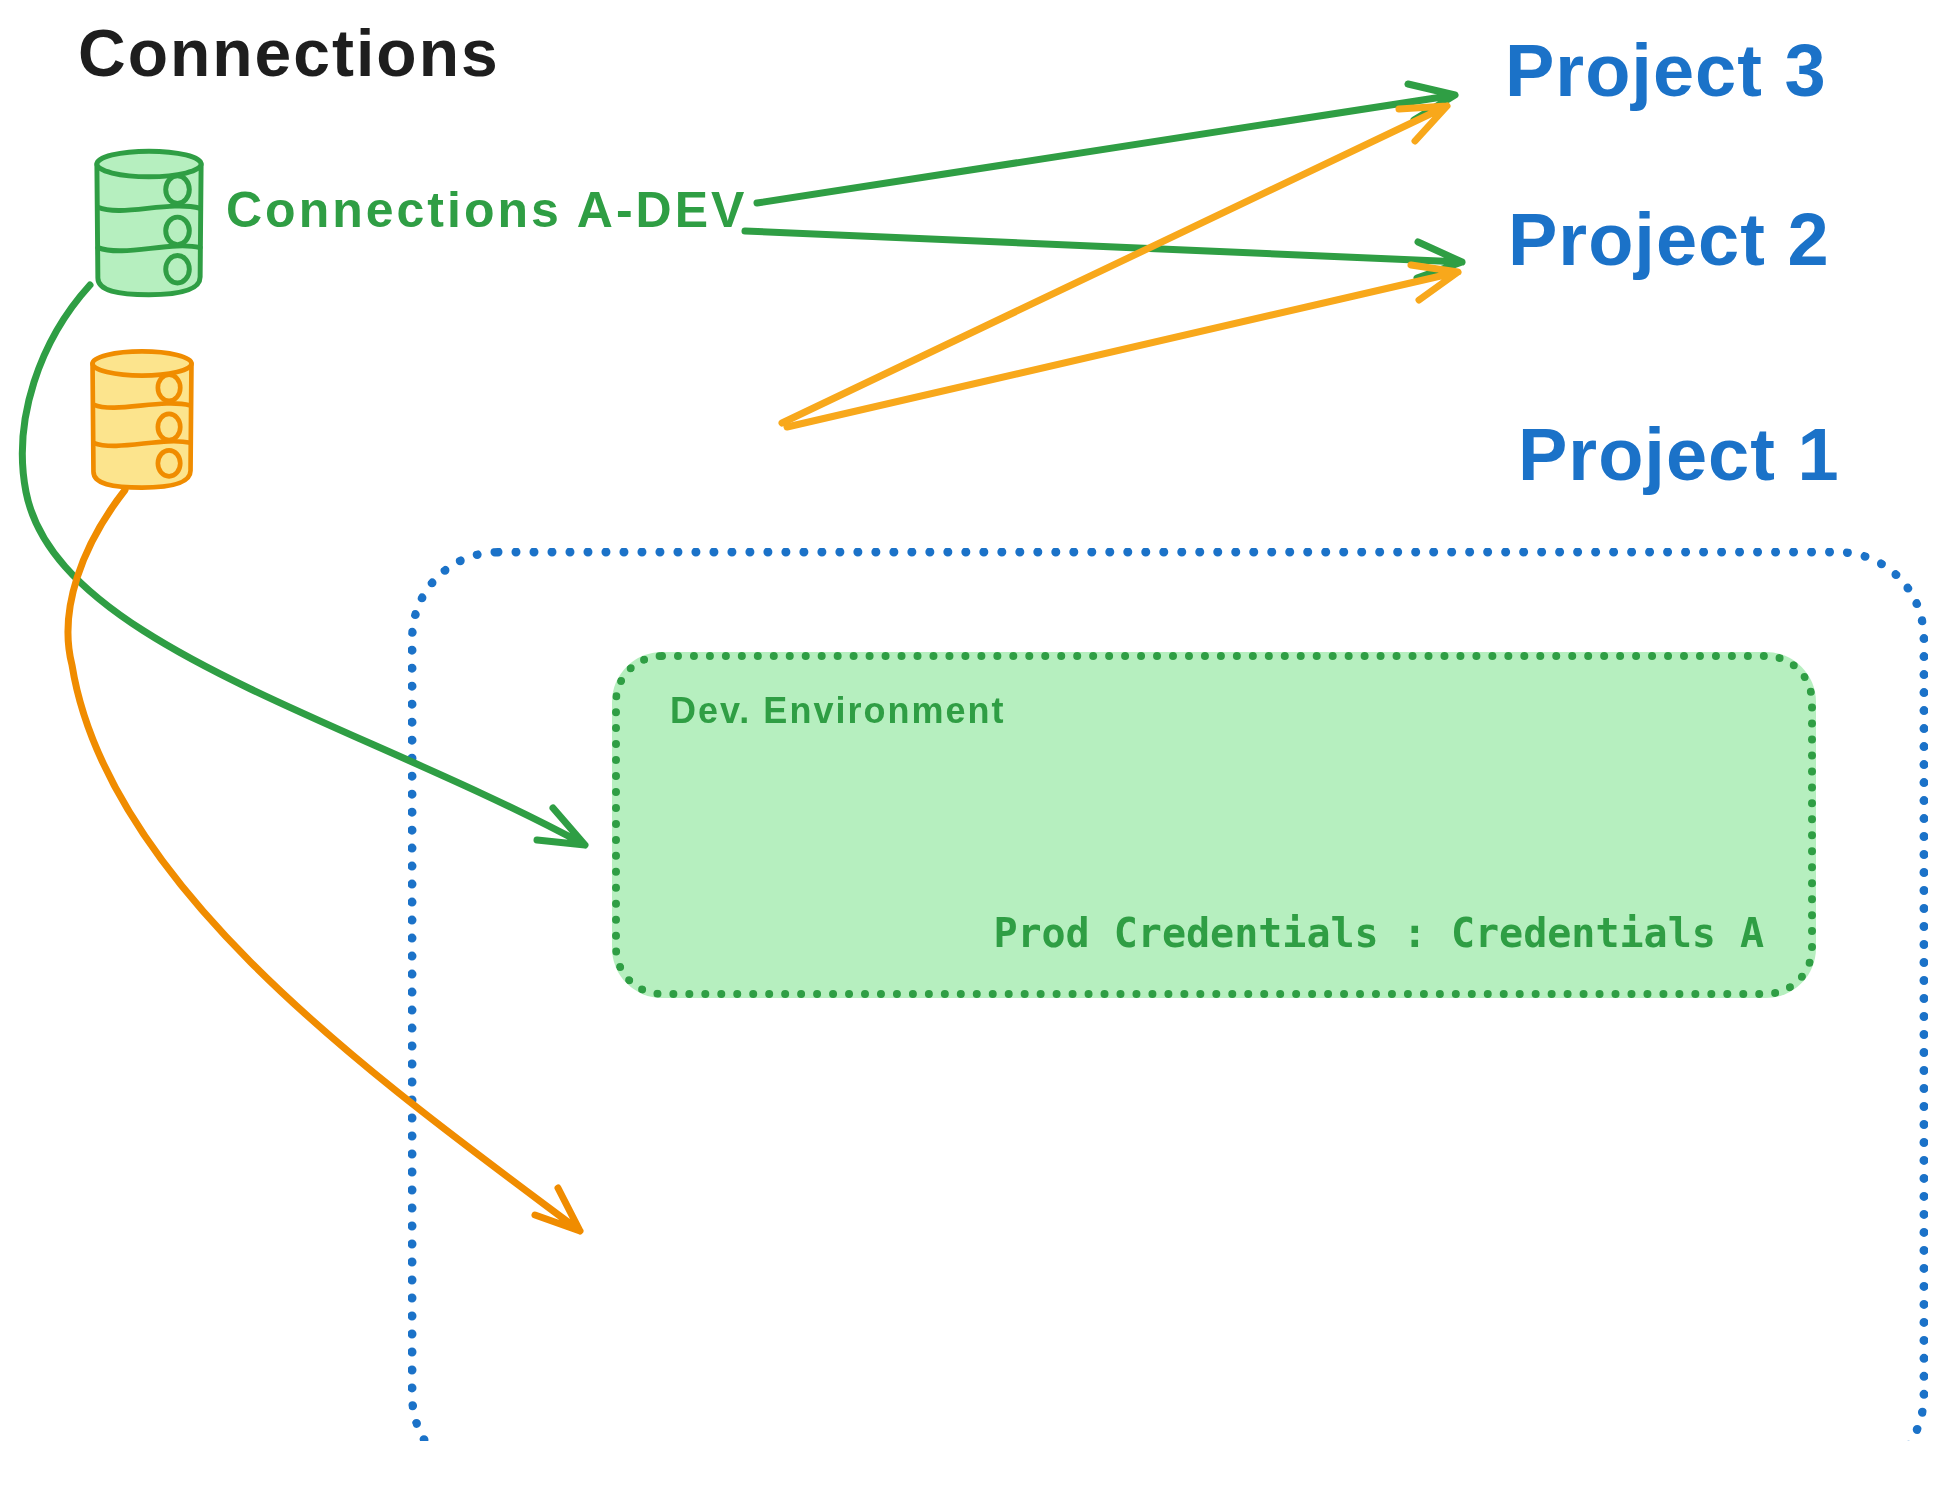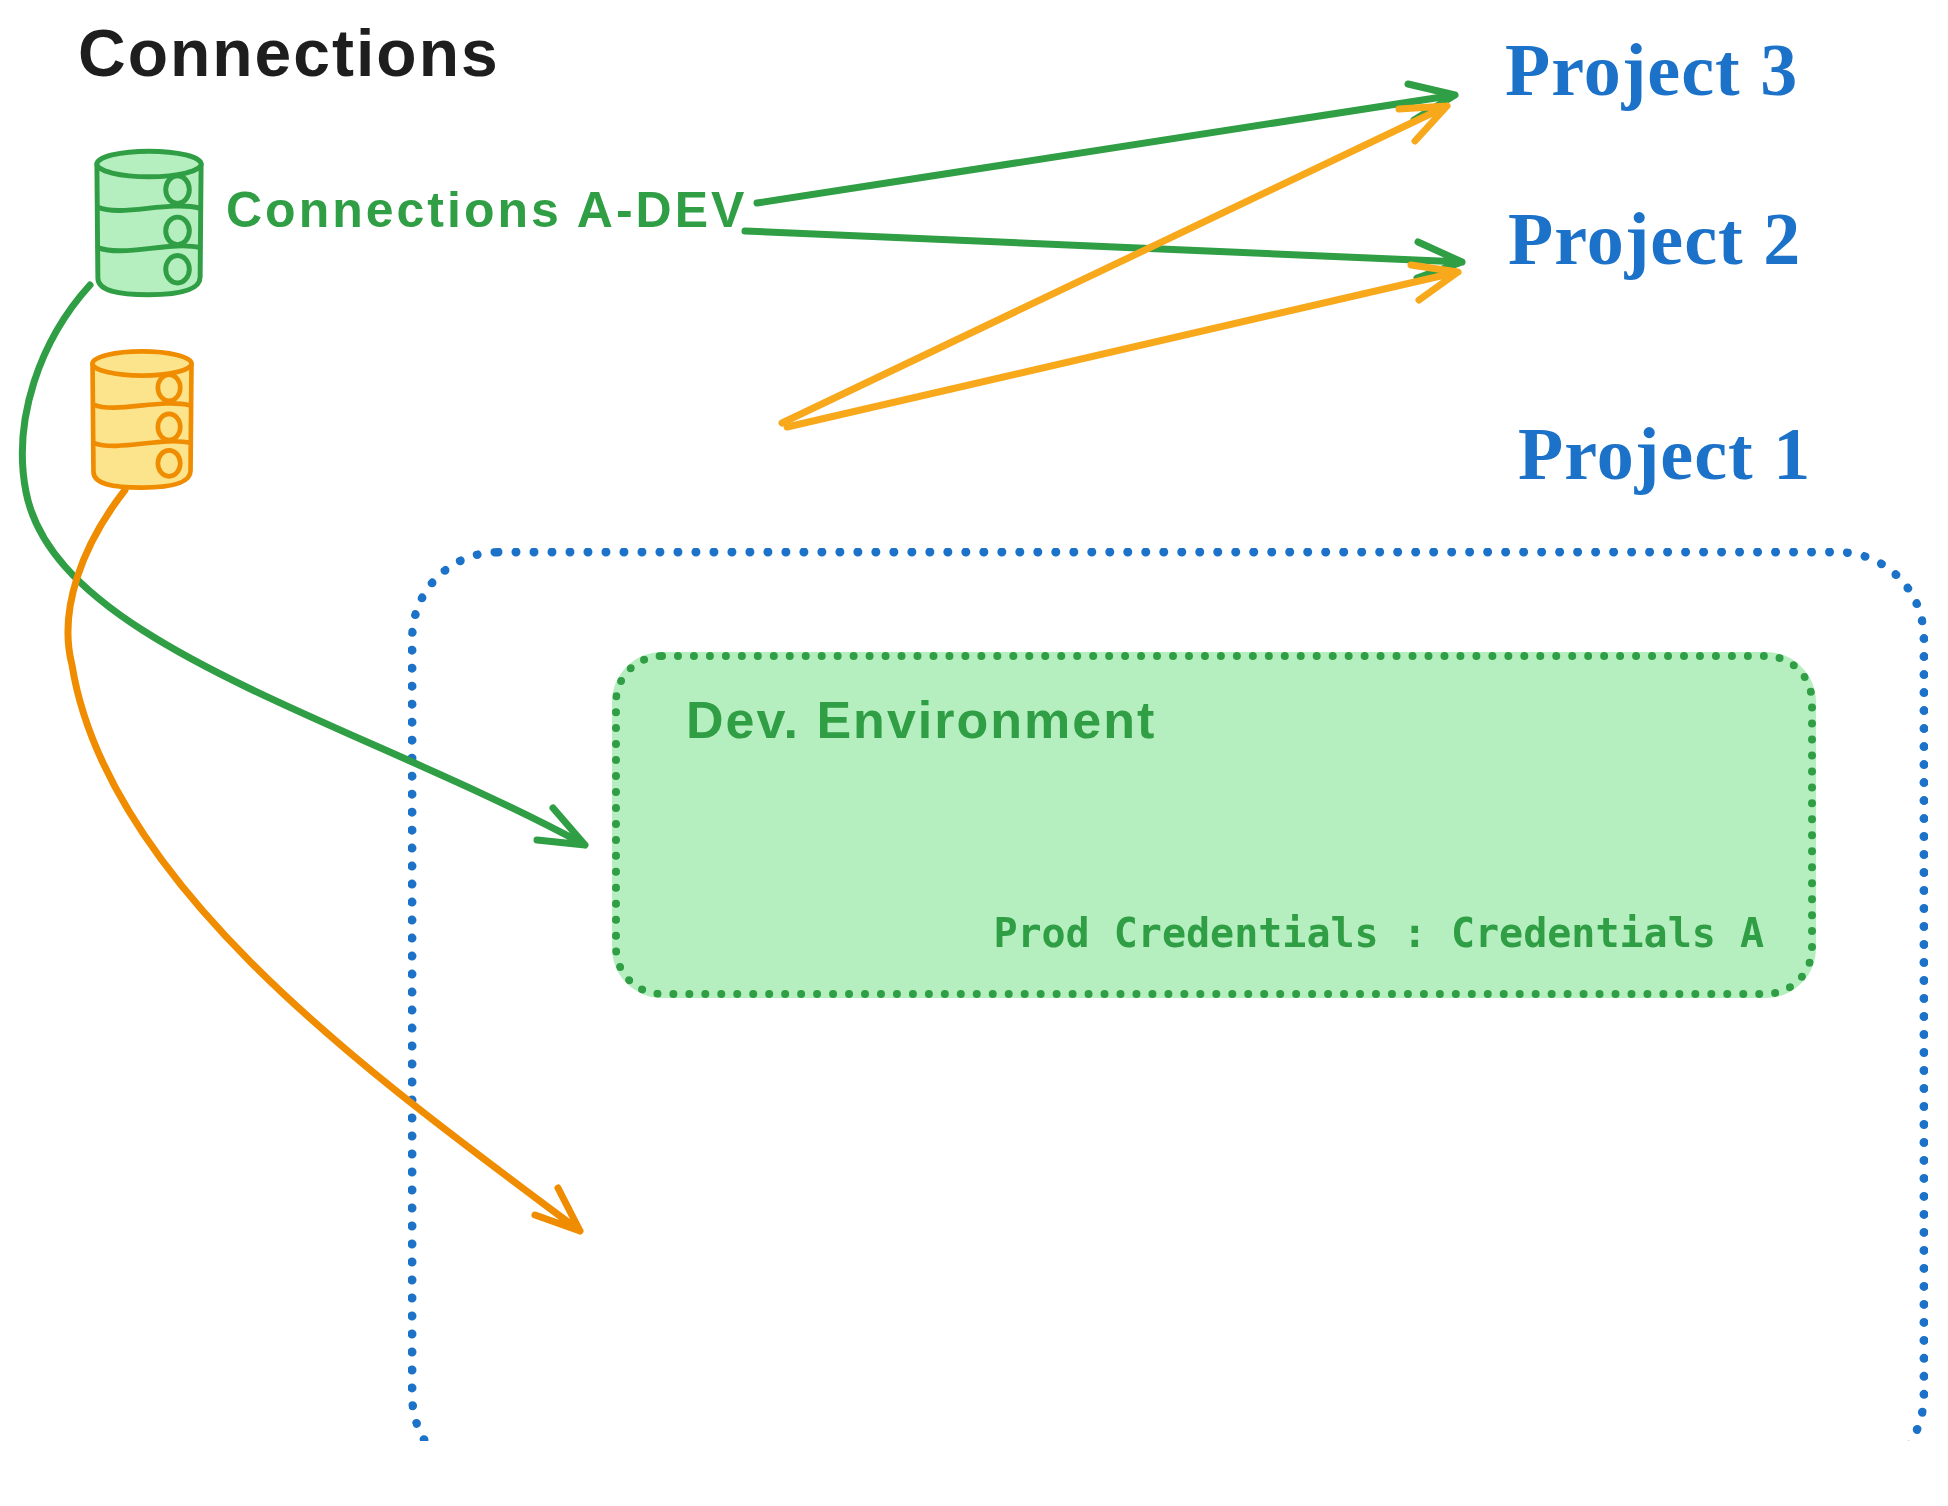--- a/index.html
+++ b/index.html
@@ -14,39 +14,39 @@
   #main-title{left:78px;top:15px;font-size:66px;font-weight:700;letter-spacing:2px;color:var(--ink);}
 
   .db-icon{position:absolute;}
   #db-dev{left:90px;top:148px;}
   #db-prod{left:86px;top:346px;}
 
   .conn-label{position:absolute;font-weight:700;white-space:nowrap;}
   #label-a-dev{left:226px;top:181px;font-size:50px;letter-spacing:3px;color:var(--green);}
   #label-b-prod{left:222px;top:384px;font-size:52px;letter-spacing:3px;color:var(--orange);}
 
-  .project-label{position:absolute;font-size:74px;font-weight:700;letter-spacing:1px;color:var(--blue);white-space:nowrap;font-family:Liberation Serif, serif;}
+  .project-label{position:absolute;font-size:74px;font-weight:700;letter-spacing:1px;color:var(--blue);white-space:nowrap;}
   #project-3{left:1505px;top:28px;}
   #project-2{left:1508px;top:197px;}
   #project-1{left:1518px;top:412px;}
 
   #project1-box{
     left:408px;top:548px;width:1520px;height:938px;box-sizing:border-box;
     border:9px dotted var(--blue);border-radius:90px;background:transparent;
   }
   .env-box{position:absolute;box-sizing:border-box;border-radius:50px;}
   #dev-env-box{
     left:612px;top:652px;width:1204px;height:346px;
     border:8px dotted var(--green);background:var(--green-fill);
   }
   #prod-env-box{
     left:612px;top:1072px;width:1201px;height:336px;
     border:8px dotted var(--orange);background:var(--orange-fill);
   }
-  .env-title{position:absolute;font-size:52px;font-weight:700;letter-spacing:2px;white-space:nowrap;margin-left:16px;}
+  .env-title{position:absolute;font-size:36px;font-weight:700;letter-spacing:2px;white-space:nowrap;}
   #dev-env-title{left:50px;top:30px;color:var(--green);}
   #prod-env-title{left:54px;top:26px;color:var(--orange);}
   .env-cred{position:absolute;font-size:40px;white-space:nowrap;}
   #dev-env-cred{right:44px;bottom:34px;color:var(--green);}
   #prod-env-cred{right:26px;bottom:40px;color:var(--orange);}
 
   #arrow-layer{left:0;top:0;width:1948px;height:1506px;pointer-events:none;}
 </style>
 </head>
 <body>

